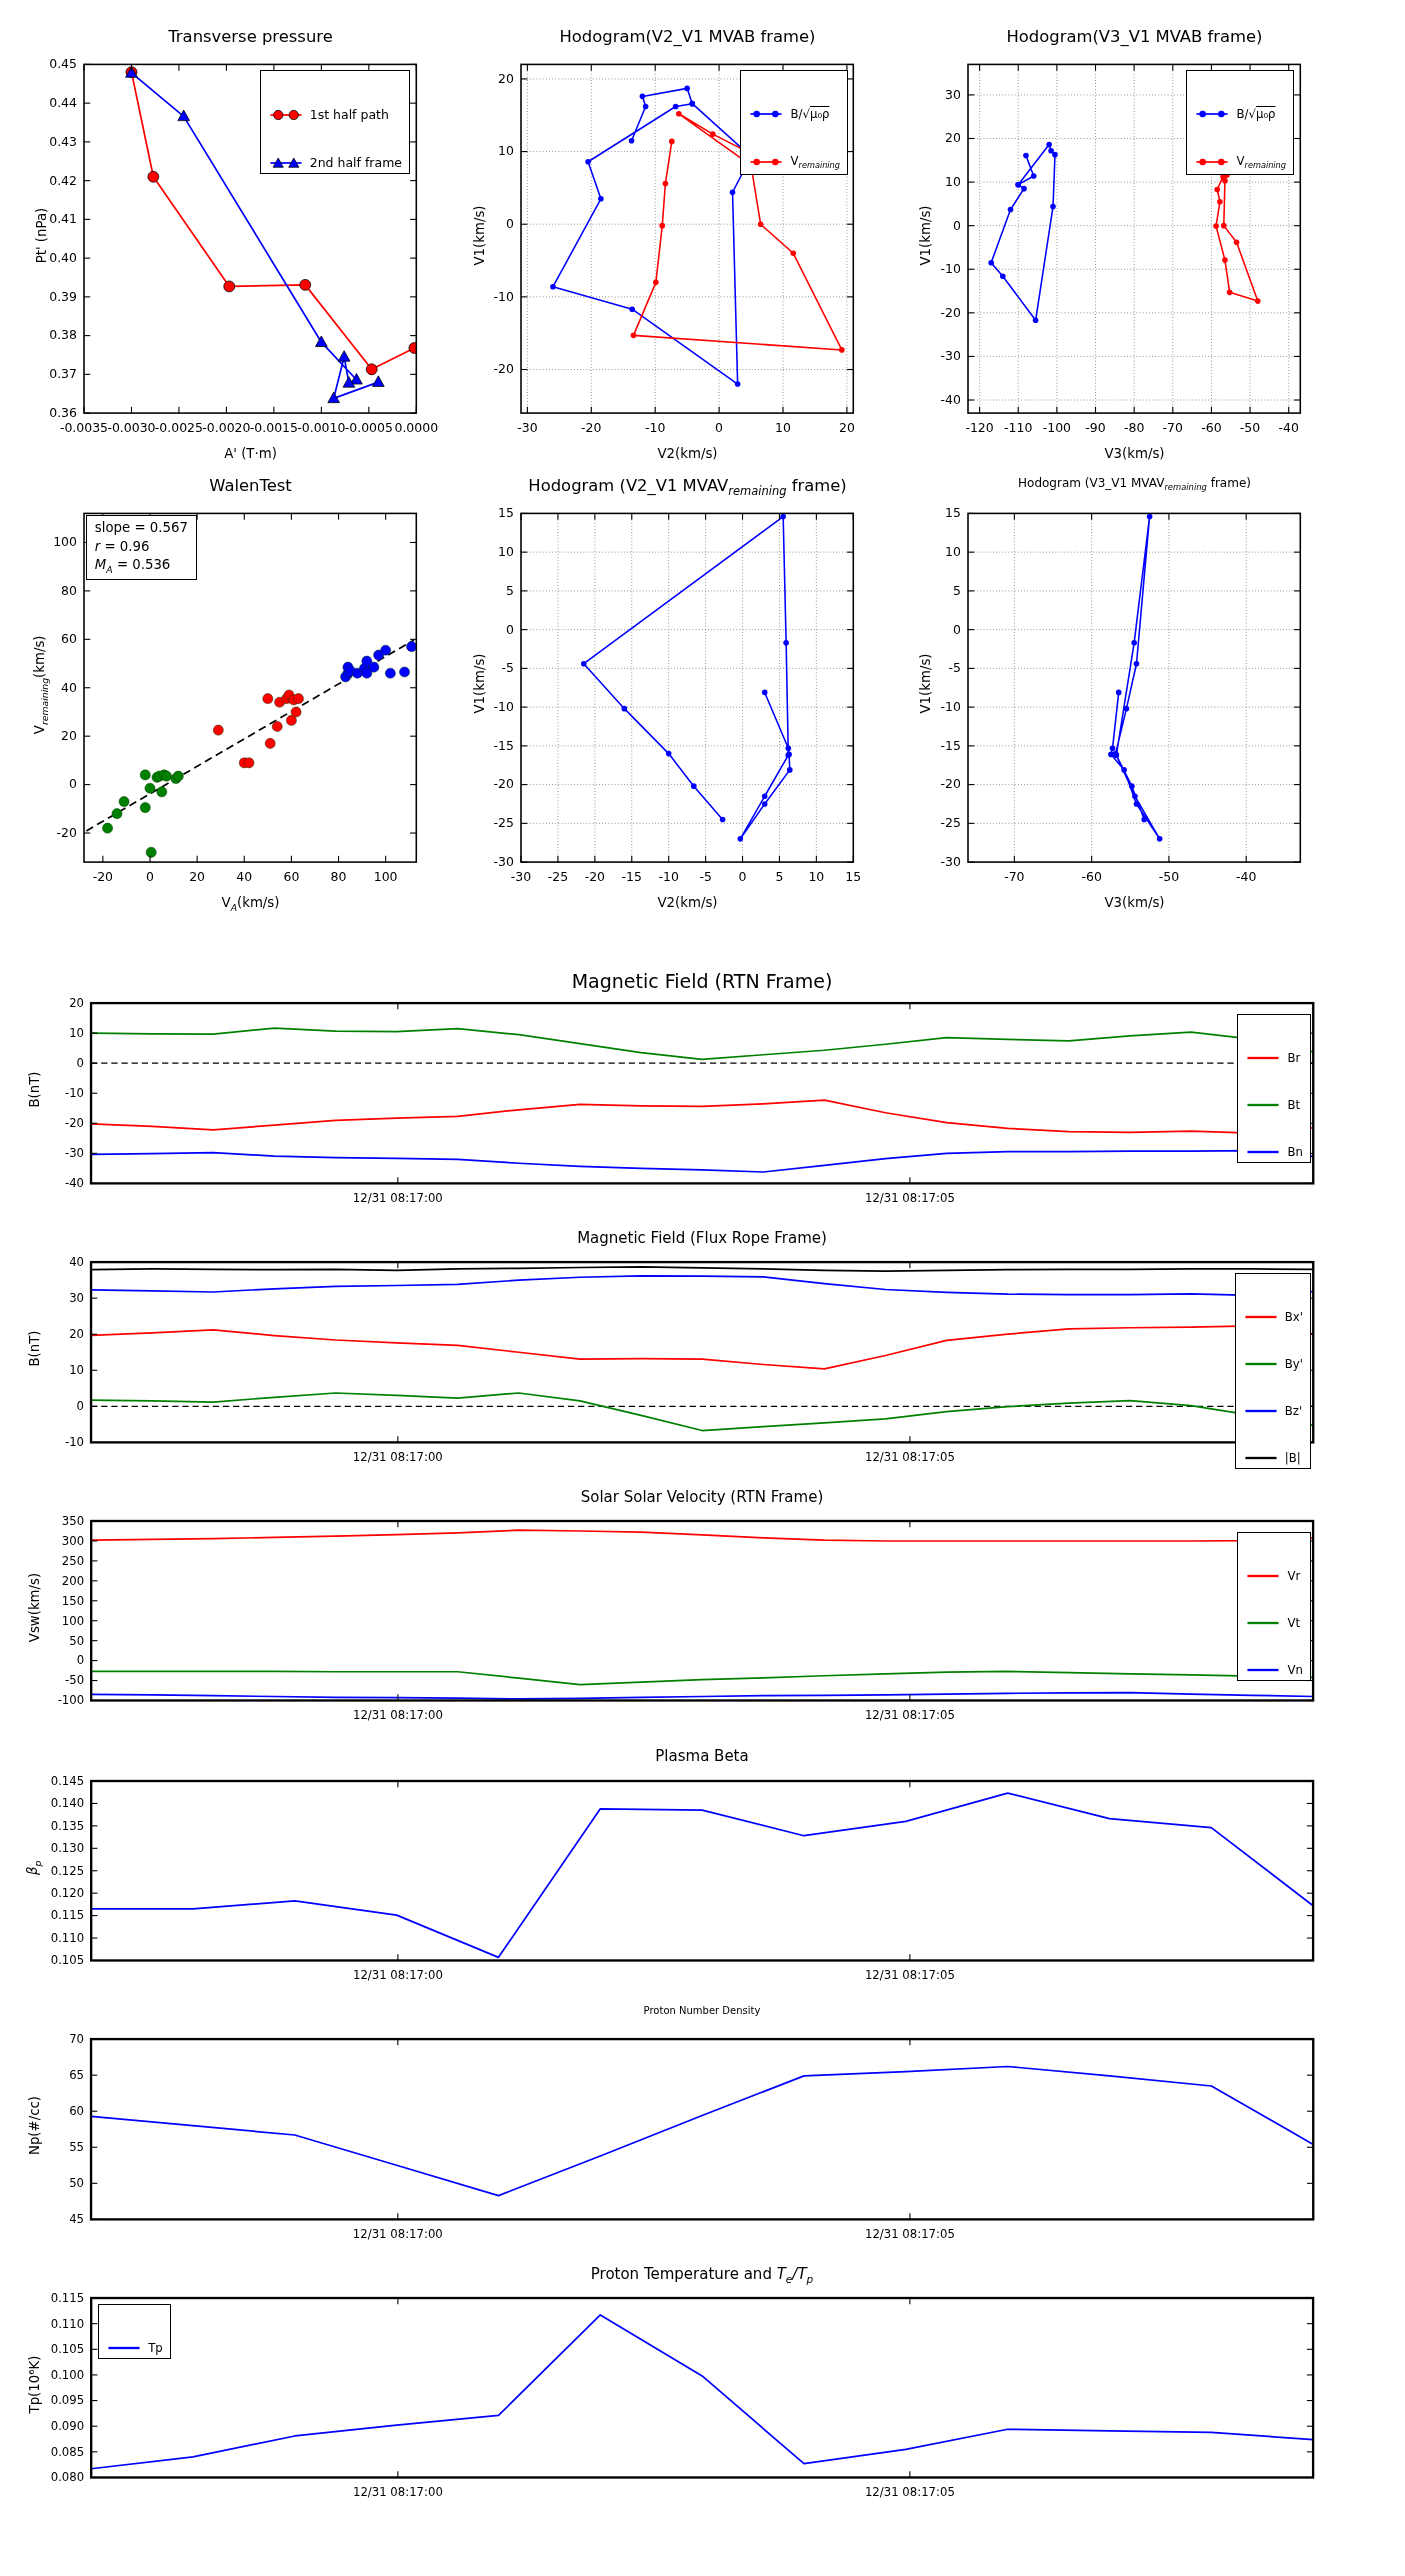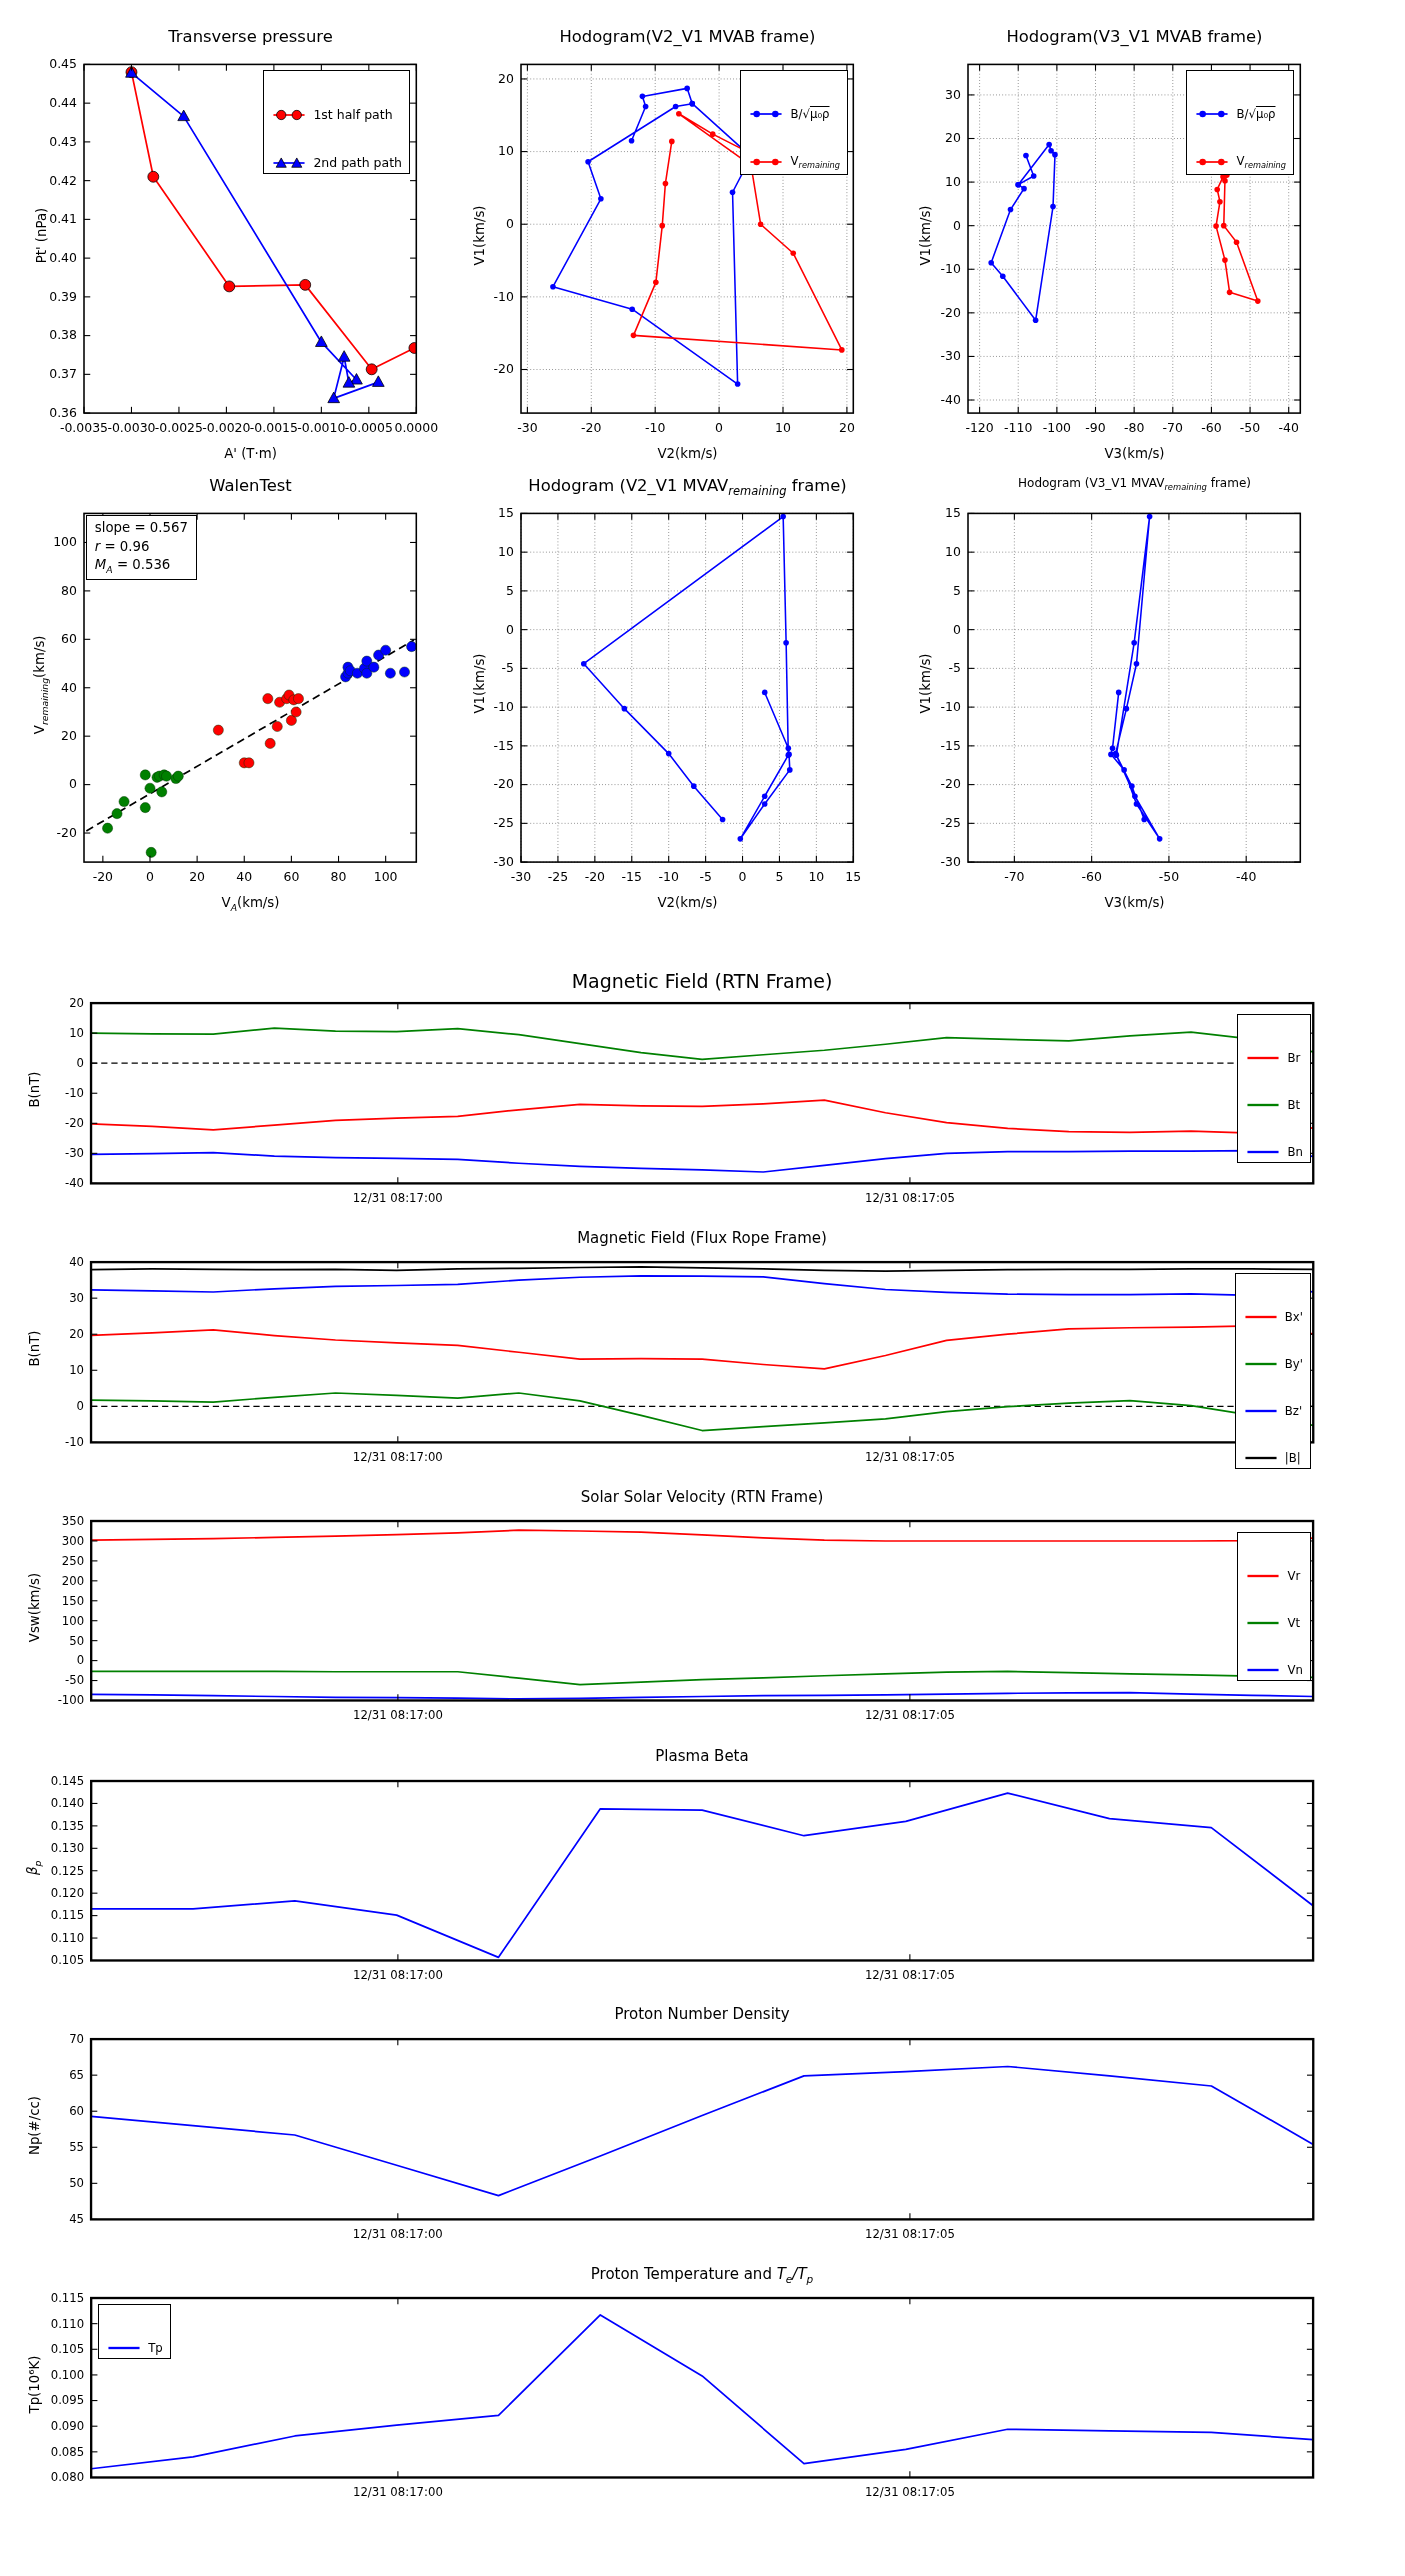--- a/index.html
+++ b/index.html
@@ -73,21 +73,21 @@
     <h3 class="ptitle" style="left: 91px; top: 1488px; width: 1222px; font-size: 15px;">Solar Solar Velocity (RTN Frame)</h3>
     <div class="ylab" style="left: -91px; top: 1600px; width: 250px; font-size: 13.3px;">Vsw(km/s)</div>
 
   </section>
   <section class="panel">
     <h3 class="ptitle" style="left: 91px; top: 1747px; width: 1222px; font-size: 15px;">Plasma Beta</h3>
     <div class="ylab" style="left: -91px; top: 1859px; width: 250px; font-size: 13.3px;"><span style="font-style: italic;">β</span><sub style="font-style: italic;">p</sub></div>
 
   </section>
   <section class="panel">
-    <h3 class="ptitle" style="left: 91px; top: 2005px; width: 1222px; font-size: 15px;">Proton Number Density</h3>
+    <h3 class="ptitle" style="left: 91px; top: 2005px; width: 1222px; font-size: 10px;">Proton Number Density</h3>
     <div class="ylab" style="left: -91px; top: 2118px; width: 250px; font-size: 13.3px;">Np(#/cc)</div>
 
   </section>
   <section class="panel">
     <h3 class="ptitle" style="left: 91px; top: 2265px; width: 1222px; font-size: 15px;"><span>Proton Temperature and </span><span style="font-style: italic;">T</span><sub style="font-style: italic;">e</sub><span style="font-style: italic;">/</span><span style="font-style: italic;">T</span><sub style="font-style: italic;">p</sub></h3>
     <div class="ylab" style="left: -91px; top: 2377px; width: 250px; font-size: 13.3px;">Tp(10⁶K)</div>
 
   </section>
 <svg width="500" height="447" class="plot" style="left:5.5px;top:25px;" viewBox="0 0 641 572">
       <rect x="100" y="50" width="426" height="447" fill="#ffffff"></rect>
@@ -184,21 +184,21 @@
           <circle cx="33" cy="9" r="6" fill="#ff0000" stroke="#000" stroke-width="1"></circle>
         </svg>
         <span>1st half path</span>
       </div>
       <div class="lrow">
         <svg width="36" height="14" viewBox="0 0 46 18">
           <line x1="3" y1="9" x2="43" y2="9" stroke="#0000ff" stroke-width="2.2"></line>
           <polygon points="13,2.5 6.5,14.5 19.5,14.5" fill="#0000ff" stroke="#000" stroke-width="1"></polygon>
           <polygon points="33,2.5 26.5,14.5 39.5,14.5" fill="#0000ff" stroke="#000" stroke-width="1"></polygon>
         </svg>
-        <span>2nd path path</span>
+        <span>2nd half frame</span>
       </div>
     </div>
     <svg width="500" height="447" class="plot" style="left:443px;top:25px;" viewBox="0 0 641 572">
       <rect x="100" y="50" width="426" height="447" fill="#ffffff"></rect>
       <clipPath id="clip1">
         <rect x="100" y="50" width="426" height="447"></rect>
       </clipPath>
       <g stroke="#444" stroke-width="0.9" stroke-dasharray="1,3">
         <line x1="108.1923076923077" y1="50" x2="108.1923076923077" y2="497"></line>
         <line x1="190.1153846153846" y1="50" x2="190.1153846153846" y2="497"></line>

